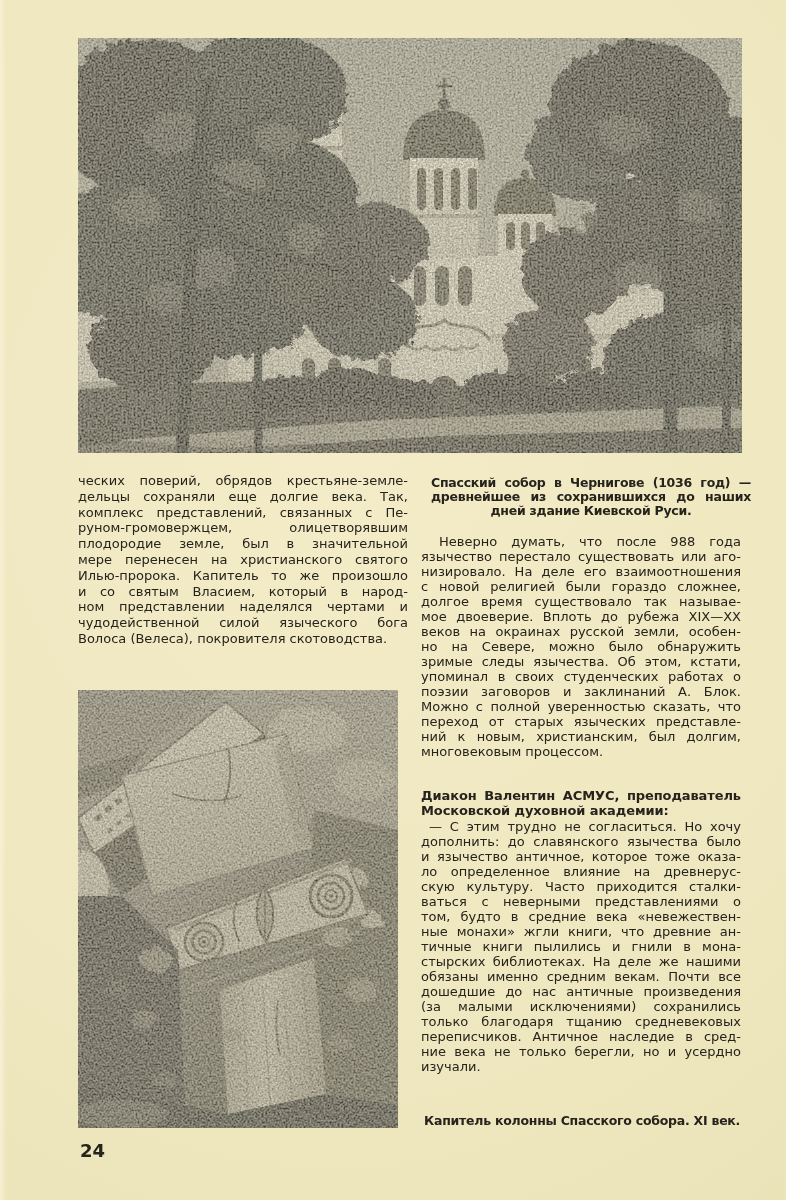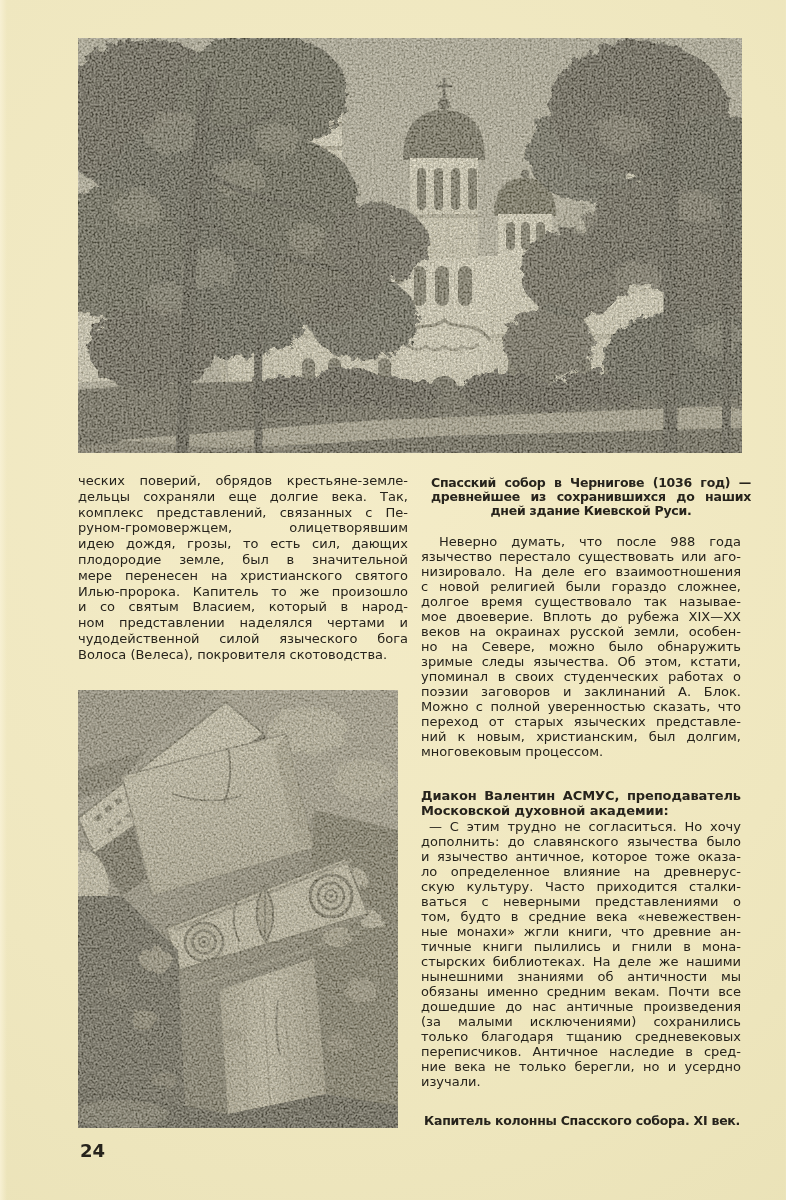--- a/index.html
+++ b/index.html
@@ -219,21 +219,20 @@
       <rect width="664" height="415" filter="url(#c-grain-l)" opacity="0.45"></rect>
       <rect width="664" height="415" fill="#efe7c0" opacity="0.07"></rect>
     </svg>
   </figure>
 
   <div class="txt body-text left-col">
       <div class="tline">ческих поверий, обрядов крестьяне-земле-</div>
       <div class="tline">дельцы сохраняли еще долгие века. Так,</div>
       <div class="tline">комплекс представлений, связанных с Пе-</div>
       <div class="tline">руном-громовержцем, олицетворявшим</div>
-      <div class="tline">идею дождя, грозы, то есть сил, дающих</div>
       <div class="tline">плодородие земле, был в значительной</div>
       <div class="tline">мере перенесен на христианского святого</div>
       <div class="tline">Илью-пророка. Капитель то же произошло</div>
       <div class="tline">и со святым Власием, который в народ-</div>
       <div class="tline">ном представлении наделялся чертами и</div>
       <div class="tline">чудодейственной силой языческого бога</div>
       <div class="tline tline-last">Волоса (Велеса), покровителя скотоводства.</div>
     </div>
 
   <div class="txt caption caption-top center-last">
@@ -266,21 +265,20 @@
       <div class="tline">— С этим трудно не согласиться. Но хочу</div>
       <div class="tline">дополнить: до славянского язычества было</div>
       <div class="tline">и язычество античное, которое тоже оказа-</div>
       <div class="tline">ло определенное влияние на древнерус-</div>
       <div class="tline">скую культуру. Часто приходится сталки-</div>
       <div class="tline">ваться с неверными представлениями о</div>
       <div class="tline">том, будто в средние века «невежествен-</div>
       <div class="tline">ные монахи» жгли книги, что древние ан-</div>
       <div class="tline">тичные книги пылились и гнили в мона-</div>
       <div class="tline">стырских библиотеках. На деле же нашими</div>
-      <div class="tline">нынешними знаниями об античности мы</div>
       <div class="tline">обязаны именно средним векам. Почти все</div>
       <div class="tline">дошедшие до нас античные произведения</div>
       <div class="tline">(за малыми исключениями) сохранились</div>
       <div class="tline">только благодаря тщанию средневековых</div>
       <div class="tline">переписчиков. Античное наследие в сред-</div>
       <div class="tline">ние века не только берегли, но и усердно</div>
       <div class="tline tline-last">изучали.</div>
     </div>
 
   <figure class="photo photo-capital">

